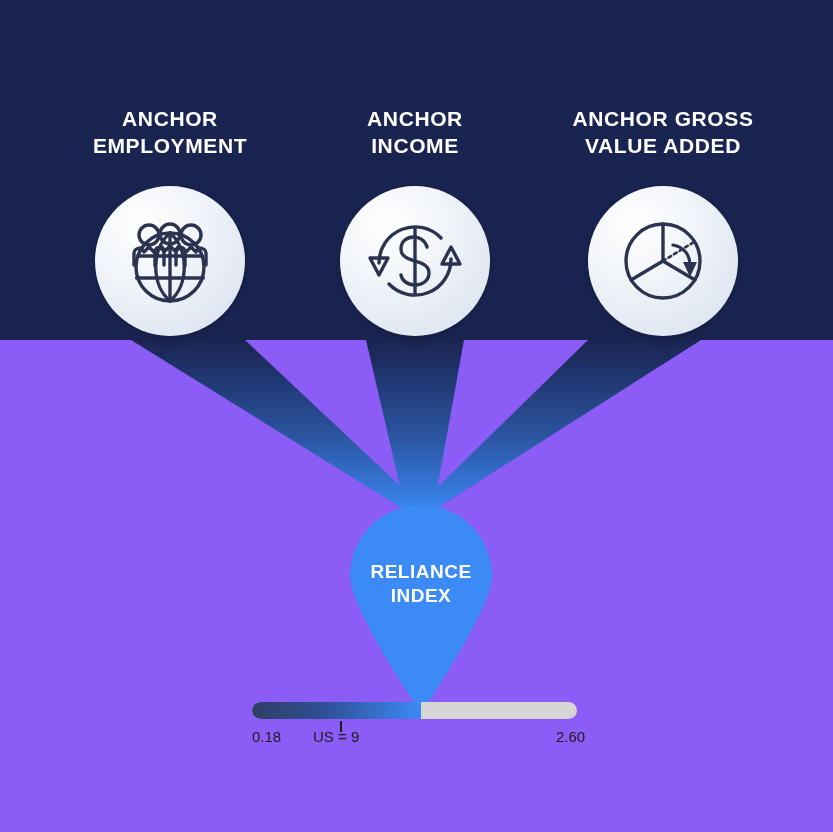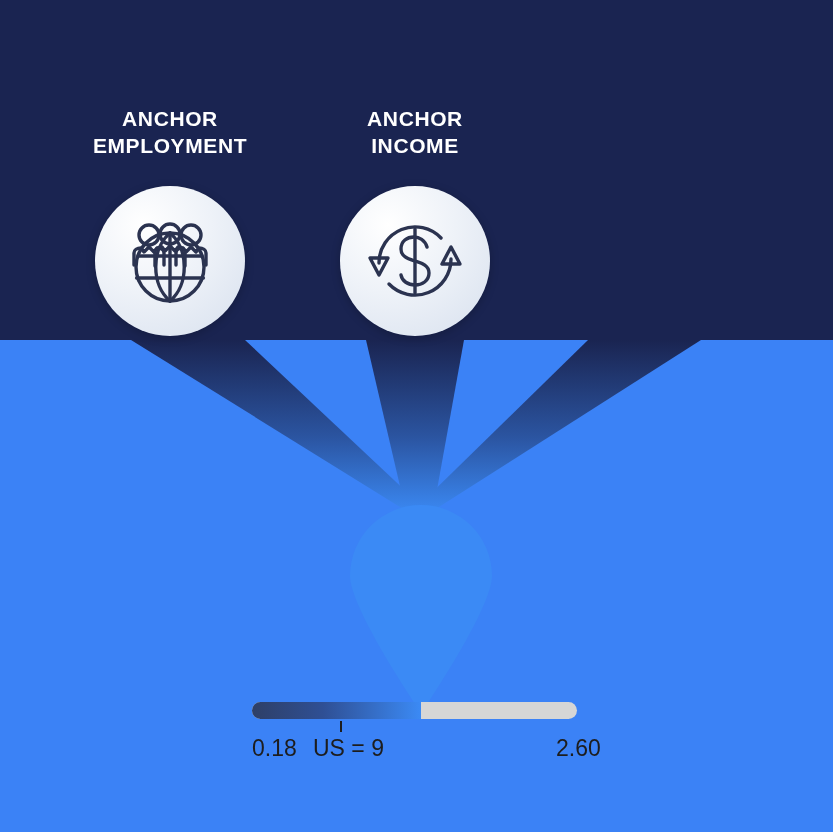--- a/index.html
+++ b/index.html
@@ -7,21 +7,21 @@
     padding: 0;
     background: #ffffff;
   }
   body {
     font-family: "Liberation Sans", sans-serif;
   }
   #infographic {
     position: relative;
     width: 833px;
     height: 832px;
-    background: #3b82f6;
+    background: #8b5cf6;
     overflow: hidden;
   }
 
   
   .navy-panel {
     position: absolute;
     left: 0;
     top: 0;
     width: 833px;
     height: 340px;
@@ -127,23 +127,23 @@
   .scale-tick {
     position: absolute;
     left: 88px;
     top: 19px;
     width: 2px;
     height: 11px;
     background: #1d1d1d;
   }
   .scale-min, .scale-max, .scale-us {
     position: absolute;
-    top: 35px;
+    top: 27px;
     color: #1d1d1d;
-    font-size: 23px;
+    font-size: 15px;
     line-height: 1;
     white-space: nowrap;
   }
   .scale-min { left: 0px; }
   .scale-us  { left: 61px; }
   .scale-max { left: 304px; }
 </style>
 </head>
 <body>
 
@@ -205,28 +205,49 @@
 
         <path d="M79 55 L97 55 L88 38 Z" fill="none"></path>
 
         <path d="M64 38 C62 31, 56 28, 51 28 C44 28, 38 32, 38 40 C38 48, 46 50, 52 52
                  C58 54, 66 56, 66 64 C66 72, 59 76, 52 76 C45 76, 39 72, 38 66"></path>
         <line x1="52" y1="20" x2="52" y2="84"></line>
       </svg>
     </div>
   </div>
 
+  <div class="anchor" id="anchor-gva">
+    <div class="anchor-title">ANCHOR GROSS
+VALUE ADDED</div>
+    <div class="anchor-circle">
+      <svg width="104" height="104" viewBox="0 0 104 104" fill="none" stroke="#2b3350" stroke-width="3.4" stroke-linecap="round" stroke-linejoin="round">
+
+        <circle cx="52" cy="52" r="37"></circle>
+
+        <line x1="52" y1="52" x2="52" y2="15"></line>
+        <line x1="52" y1="52" x2="20" y2="71"></line>
+        <line x1="52" y1="52" x2="84" y2="71"></line>
+
+        <line x1="52" y1="52" x2="83" y2="33" stroke-dasharray="3 3.5" stroke-width="2.6"></line>
+
+        <path d="M62 36 C73 38, 79 46, 79 56" stroke-width="3.2"></path>
+        <path d="M72 53 L86 53 L79 68 Z" fill="#2b3350" stroke="none"></path>
+      </svg>
+    </div>
+  </div>
 
   <div class="pin">
     <svg width="142" height="208" viewBox="0 0 142 208">
       <path d="M71 208
                C 71 208, 142 104, 142 71
                A 71 71 0 0 0 0 71
                C 0 104, 71 208, 71 208 Z" fill="#3b8af5"></path>
     </svg>
+    <div class="pin-label">RELIANCE
+INDEX</div>
   </div>
 
   <div class="scale">
     <div class="scale-track"></div>
     <div class="scale-fill"></div>
     <div class="scale-tick"></div>
     <div class="scale-min">0.18</div>
     <div class="scale-us">US = 9</div>
     <div class="scale-max">2.60</div>
   </div>

